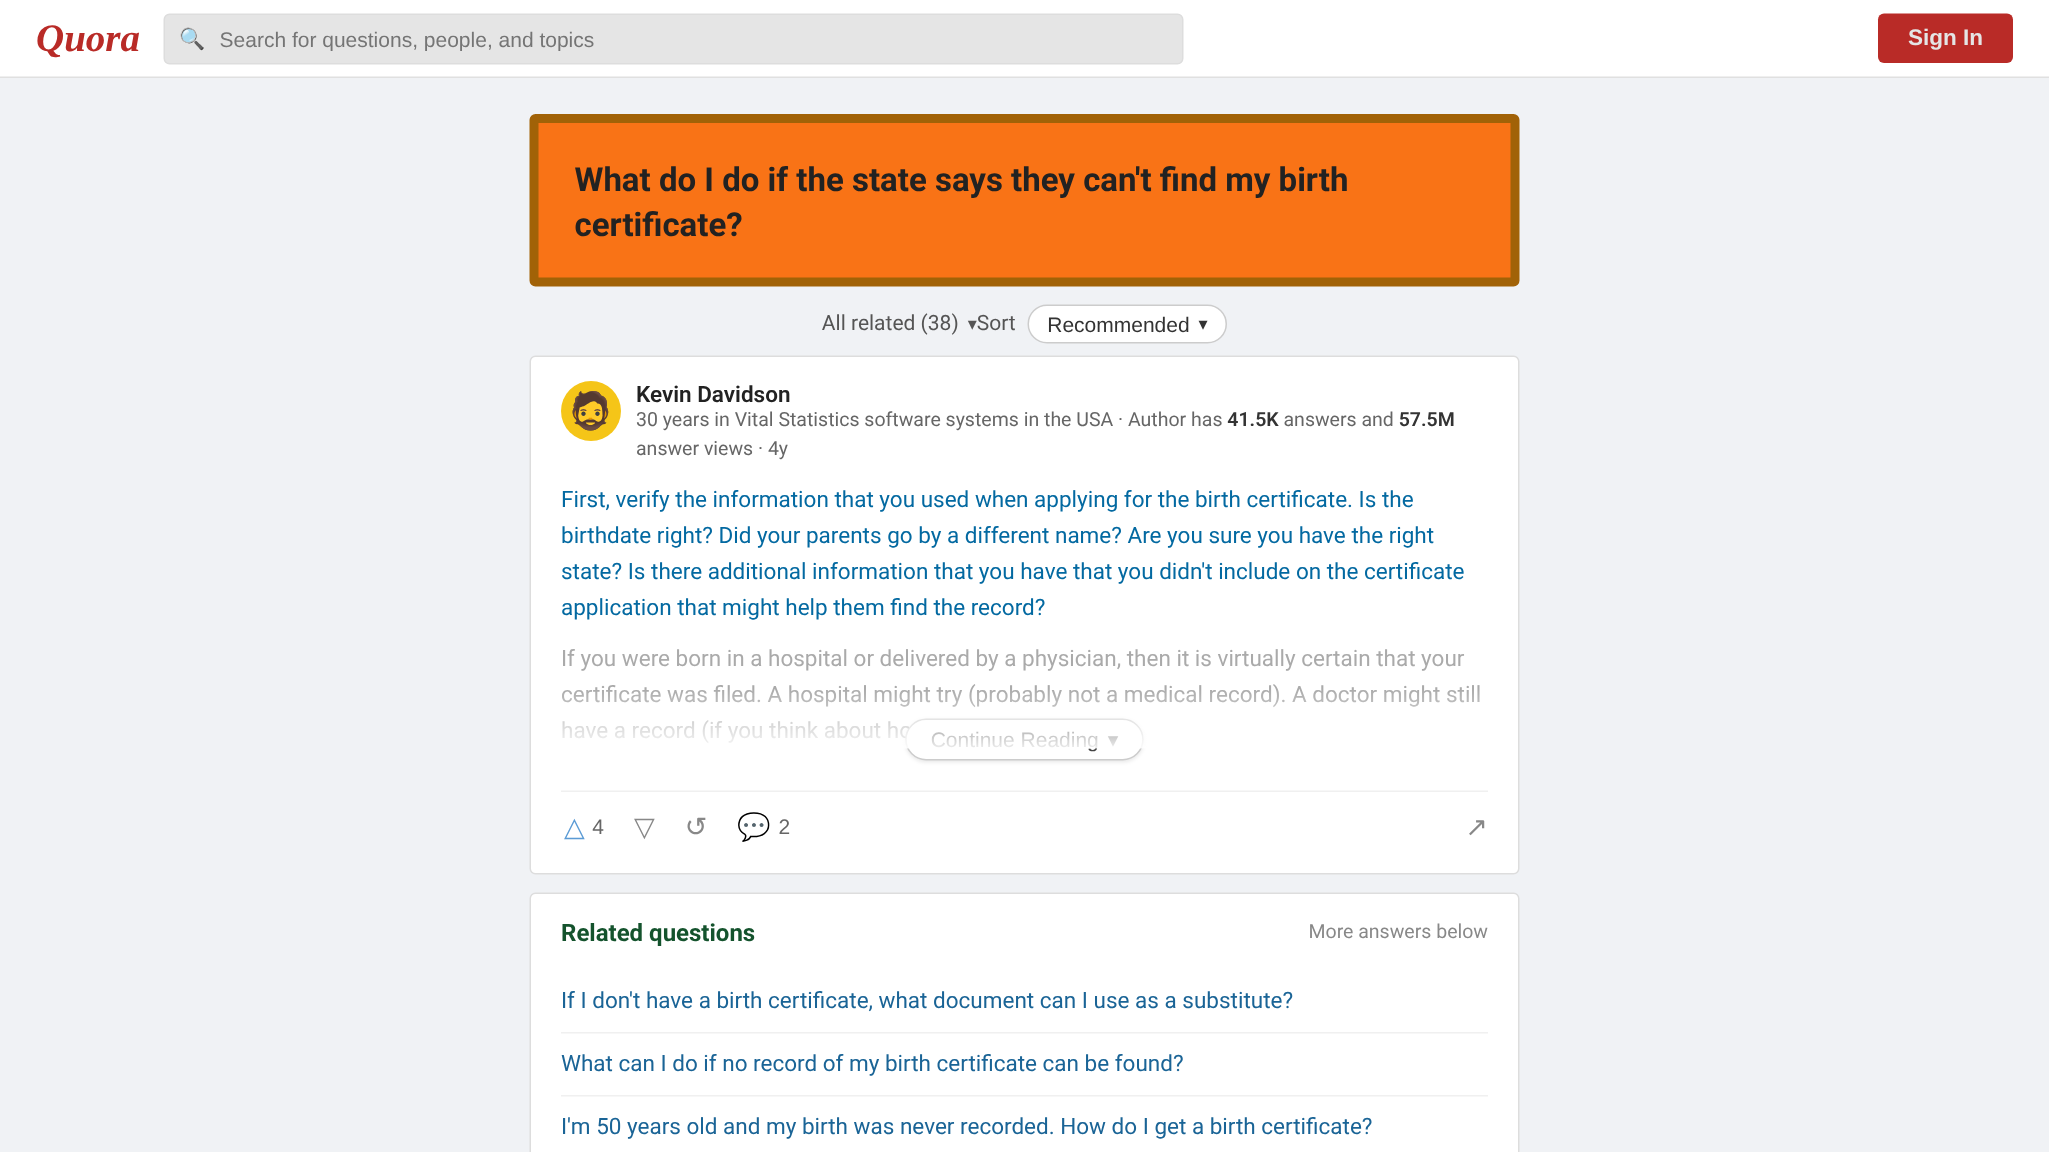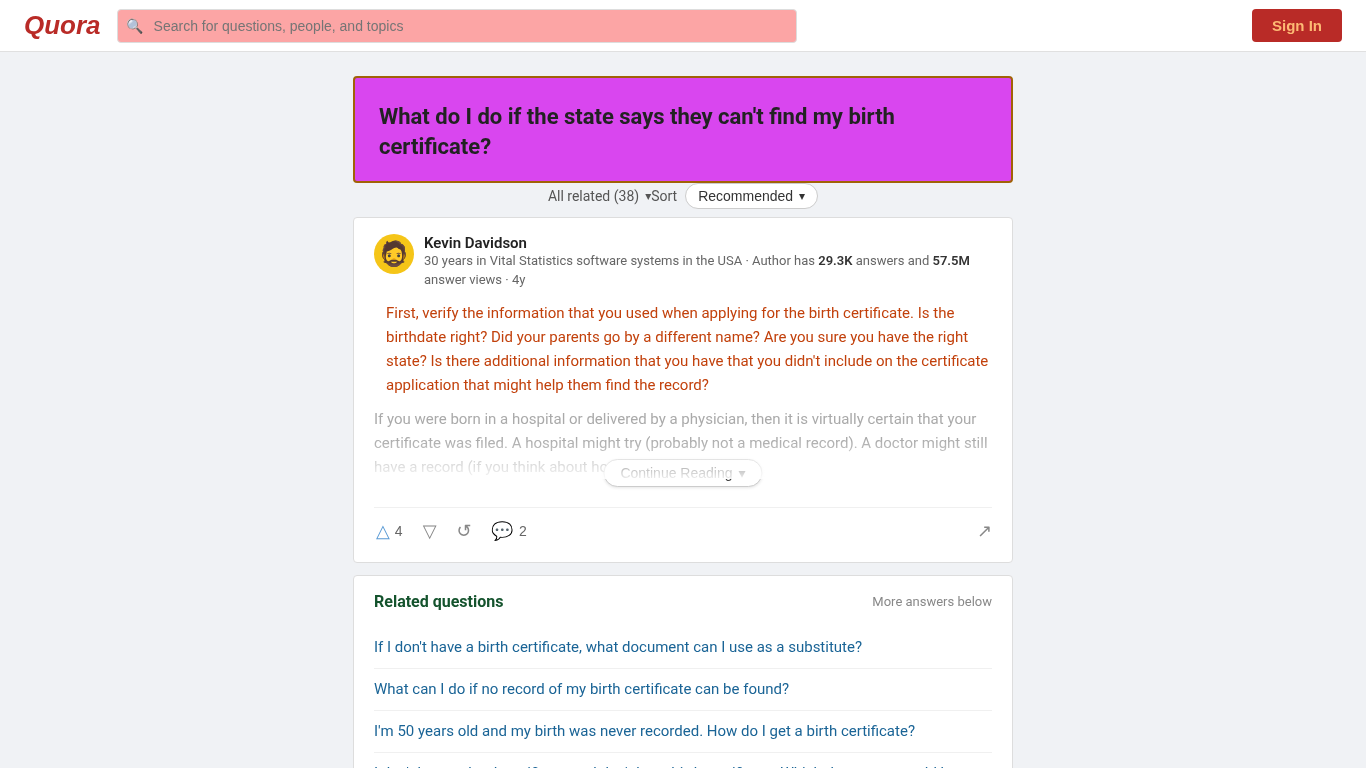--- a/index.html
+++ b/index.html
@@ -23,53 +23,53 @@
       left: 0;
       right: 0;
       z-index: 100;
     }
     .logo {
       color: #b92b27;
       font-size: 26px;
       font-weight: 700;
       font-style: italic;
       margin-right: 16px;
-      font-family: Liberation Sans, sans-serif;
+      font-family: Liberation Serif, serif;
       text-decoration: none;
       flex-shrink: 0;
     }
     .search-bar {
       flex: 1;
       max-width: 680px;
       position: relative;
     }
     .search-bar input {
       width: 100%;
       padding: 8px 12px 8px 36px;
       border: 1px solid #ddd;
       border-radius: 4px;
       font-size: 14px;
       color: #555;
       outline: none;
-      background: #fca5a5;
+      background: #e5e5e5;
     }
     .search-icon-wrap {
       position: absolute;
       left: 10px;
       top: 50%;
       transform: translateY(-50%);
       color: #888;
       font-size: 14px;
     }
     .header-right {
       margin-left: auto;
     }
     .sign-in-btn {
       background: #b92b27;
-      color: #fdba74;
+      color: #e5e5e5;
       border: none;
       padding: 8px 20px;
       border-radius: 4px;
       font-size: 15px;
       font-weight: 600;
       cursor: pointer;
     }
 
     
     .main {
@@ -78,25 +78,25 @@
       display: flex;
       justify-content: center;
     }
     .content-col {
       width: 660px;
       max-width: 100%;
     }
 
     
     .question-card {
-      background: #d946ef;
-      border: 2px solid #a16207;
+      background: #f97316;
+      border: 6px solid #a16207;
       border-radius: 4px;
       padding: 24px 24px 20px;
-      margin-bottom: 0;
+      margin-bottom: 12px;
     }
     .question-title {
       font-size: 22px;
       font-weight: 700;
       color: #222;
       line-height: 1.35;
     }
 
     
     .filter-bar {
@@ -184,24 +184,23 @@
       font-size: 13px;
       color: #666;
       line-height: 1.4;
     }
     .author-meta strong {
       color: #333;
       font-weight: 600;
     }
     .answer-text {
       font-size: 15px;
-      color: #c2410c;
+      color: #0369a1;
       line-height: 1.6;
       margin-bottom: 10px;
-      margin-left: 12px;
     }
     .answer-text-faded {
       font-size: 15px;
       color: #aaa;
       line-height: 1.6;
       margin-bottom: 10px;
       position: relative;
     }
     .continue-reading-btn {
       display: inline-flex;
@@ -344,21 +343,21 @@
     <div class="answer-card">
 
       <div class="answer-author">
         <div class="avatar">
           <span class="avatar-face">🧔</span>
         </div>
         <div class="author-info">
           <div class="author-name">Kevin Davidson</div>
           <div class="author-meta">
             <span>30 years in Vital Statistics software systems in the USA · Author has</span>
-            <strong>29.3K</strong>
+            <strong>41.5K</strong>
             <span>answers and</span>
             <strong>57.5M</strong>
             <span>answer views · 4y</span>
           </div>
         </div>
       </div>
 
       <p class="answer-text">First, verify the information that you used when applying for the birth certificate. Is the birthdate right? Did your parents go by a different name? Are you sure you have the right state? Is there additional information that you have that you didn't include on the certificate application that might help them find the record?</p>
 
       <div class="answer-fade-wrap">

